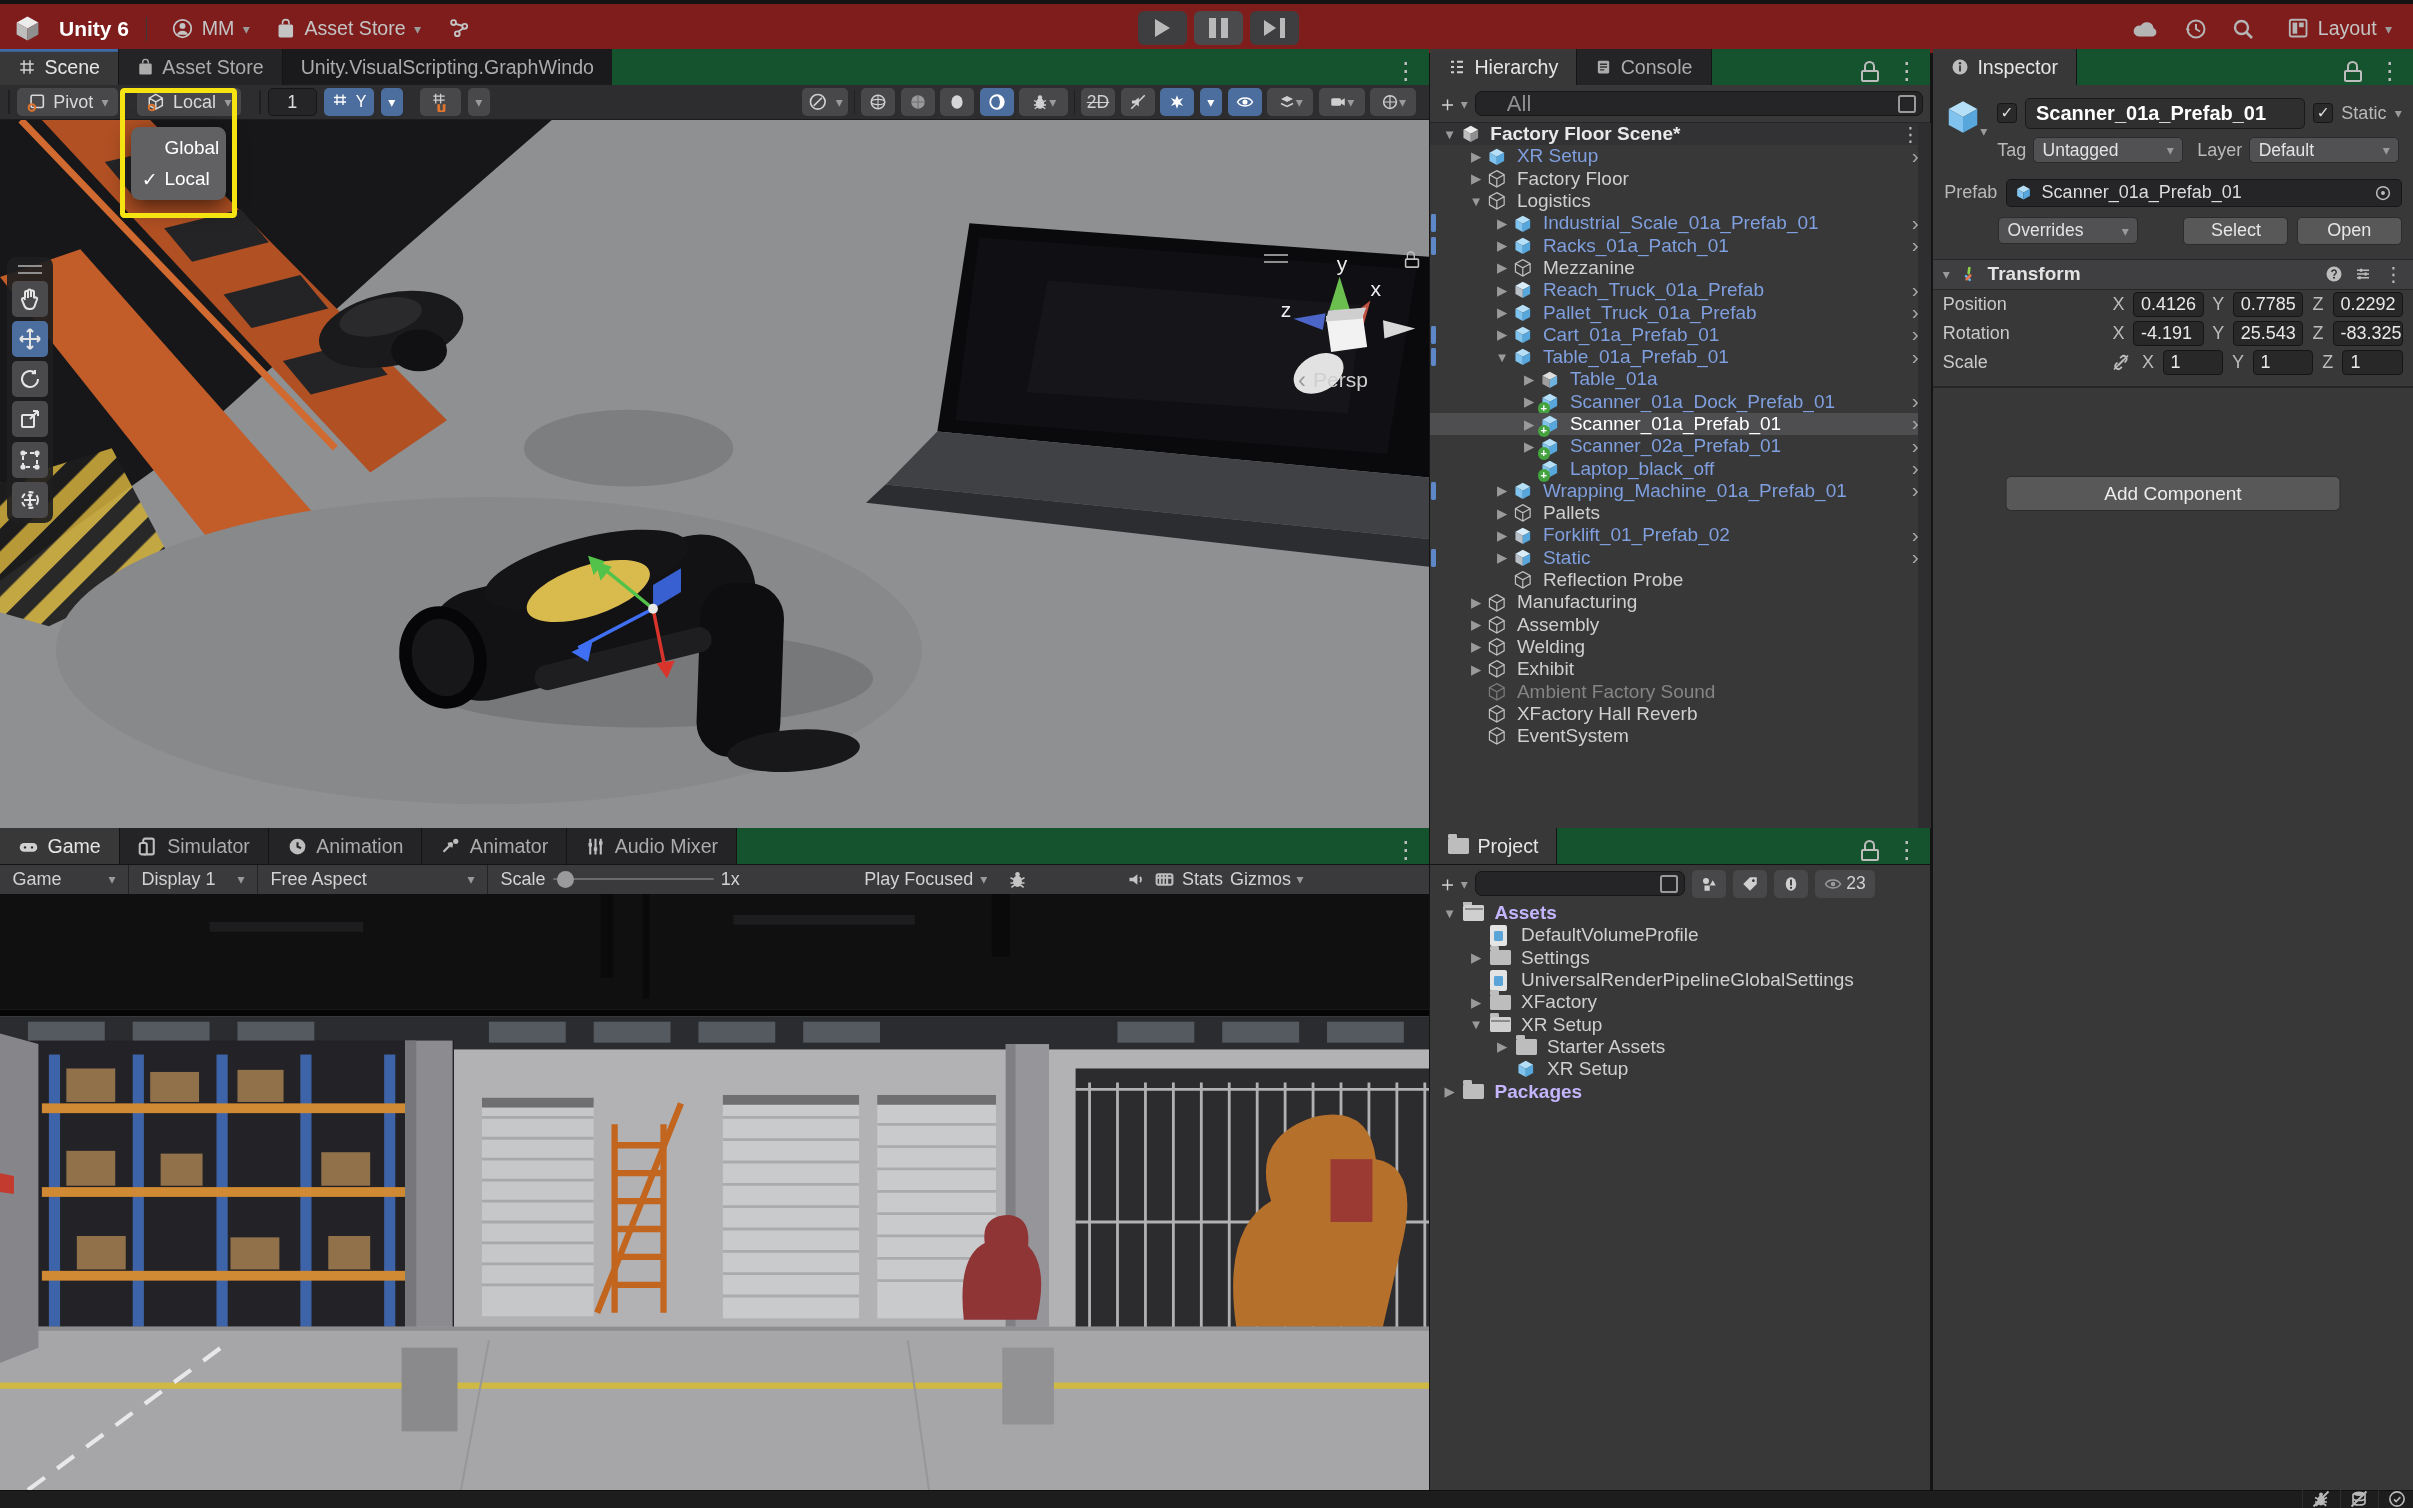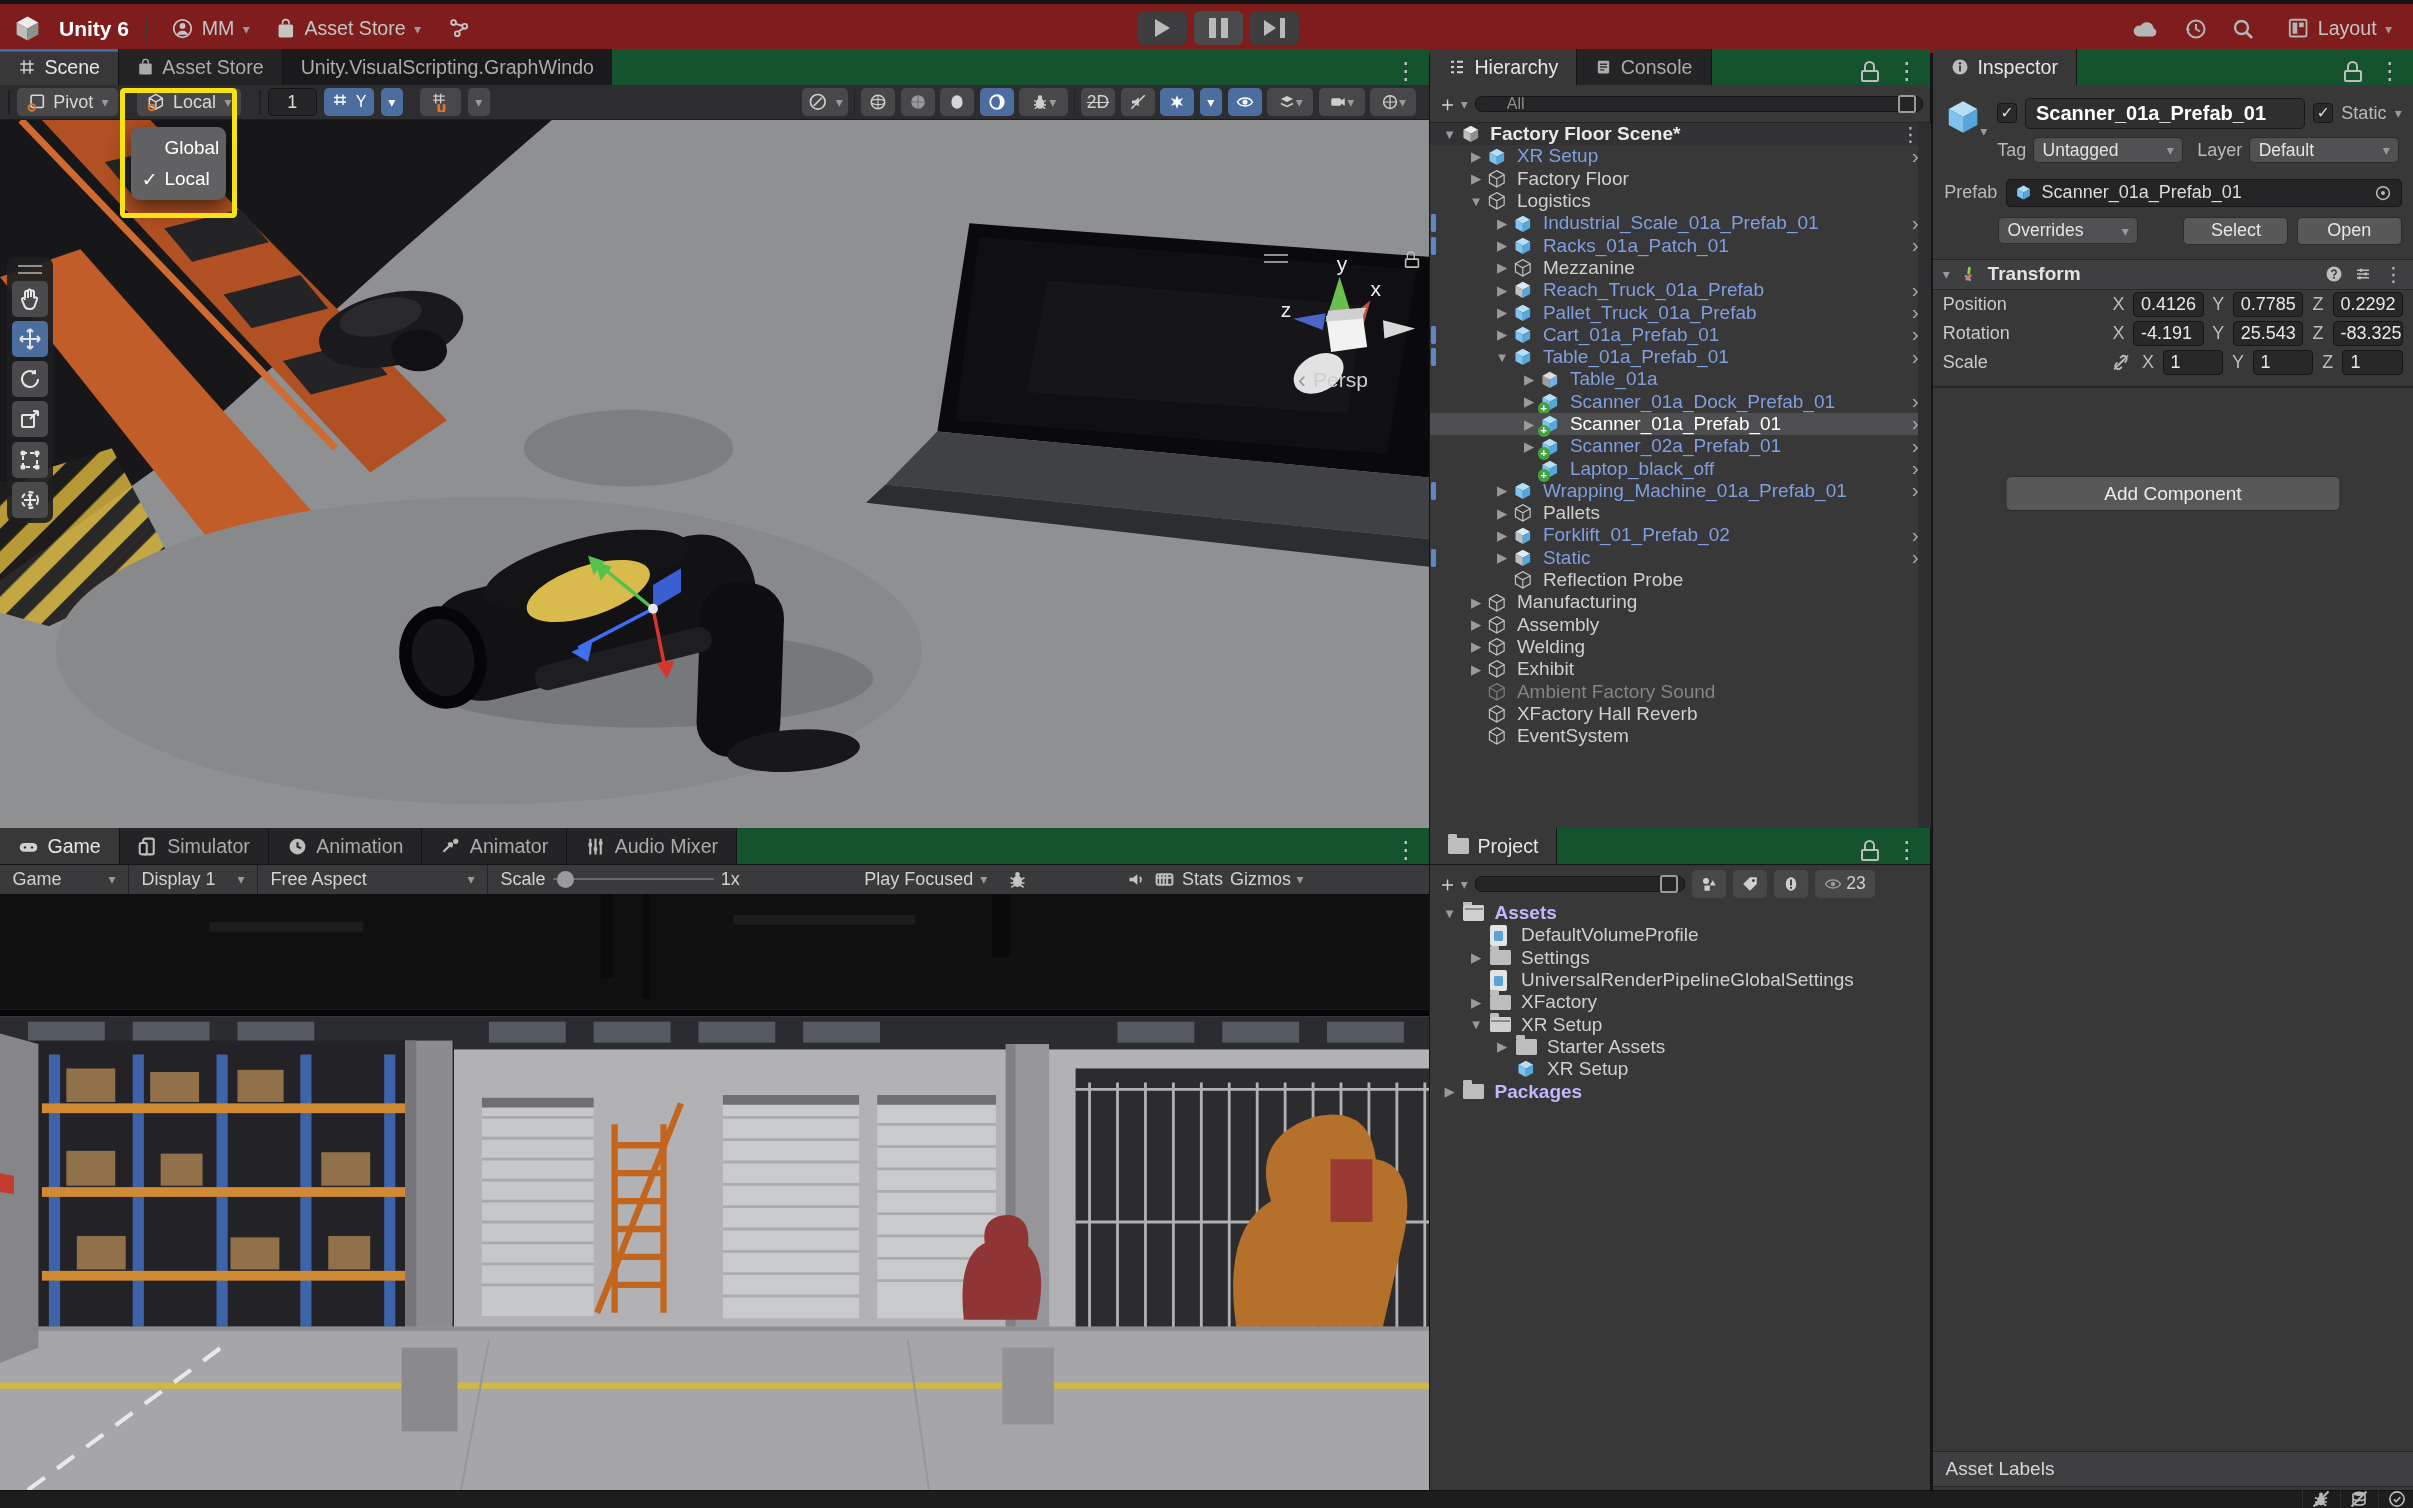--- a/index.html
+++ b/index.html
@@ -68,21 +68,21 @@
   #game-viewport{position:absolute;left:0;top:894px;width:1429px;height:596px;background:#1a1a1b;overflow:hidden;}
   .tabicon{width:21px;height:21px;display:inline-flex;align-items:center;justify-content:center;}
   .tabicon svg{width:21px;height:21px;stroke:#bdbdbd;fill:none;stroke-width:2.4;}
   
   #hier-tabs{left:1430px;top:49px;width:500px;height:36px;}
   #hier-search{left:1430px;top:85px;width:500px;height:38px;}
   #hier-tree{position:absolute;left:1430px;top:123px;width:500px;height:705px;background:#383838;overflow:hidden;}
   #proj-tabs{left:1430px;top:828px;width:500px;height:36px;}
   #proj-toolbar{left:1430px;top:865px;width:500px;height:38px;}
   #proj-tree{position:absolute;left:1430px;top:902px;width:500px;height:588px;background:#383838;overflow:hidden;}
-  .search-input{flex:1;height:16px;background:#252527;border:1.4px solid #161617;border-radius:7px;color:#cfcfcf;font-size:16px;padding:0 31px 0 31px;position:relative;}
+  .search-input{flex:1;height:25px;background:#252527;border:1.4px solid #161617;border-radius:7px;color:#cfcfcf;font-size:22px;padding:0 31px 0 31px;position:relative;}
   .search-wrap{position:relative;flex:1;display:flex;align-items:center;}
   .search-wrap svg.mag{position:absolute;left:8.4px;width:17px;height:17px;stroke:#9a9a9a;fill:none;stroke-width:2.6;}
   .search-wrap .openwin{position:absolute;right:7px;width:18px;height:18px;border:2.1px solid #9a9a9a;border-radius:2.8px;}
   input::placeholder{color:#8f8f8f;}
   input{outline:none;font-family:inherit;}
   
   .hrow{height:22.3px;display:flex;align-items:center;position:relative;font-size:19px;color:#cfcfcf;}
   .hrow .lbl{white-space:nowrap;}
   .hrow.scene-head{background:#323234;}
   .hrow.sel{background:#4e4e50;}
@@ -1574,23 +1574,20 @@
         <span class="axis">Y</span>
         <span class="vfield">1</span>
         <span class="axis">Z</span>
         <span class="vfield">1</span>
       </div>
     </div>
   <div style="height:1.4px;background:#262626;margin-top:9.8px;"></div>
   <div id="addcomp">
       <span>Add Component</span>
     </div>
-  <div id="asset-labels">
-      <span>Asset Labels</span>
-    </div>
 </div>
 
 <div id="statusbar"></div>
 <div id="status-icons">
   <span class="sv">
       <svg viewBox="0 0 24 24">
         <ellipse cx="12" cy="14" rx="5" ry="6.5" fill="#b9b9b9" stroke="none"></ellipse>
         <circle cx="12" cy="6" r="2.6" fill="#b9b9b9" stroke="none"></circle>
         <path d="M4 10l4 2M4 16h4M5 21l4-3M20 10l-4 2M20 16h-4M19 21l-4-3"></path>
         <path d="M2 22 22 2" stroke-width="2.6"></path>

